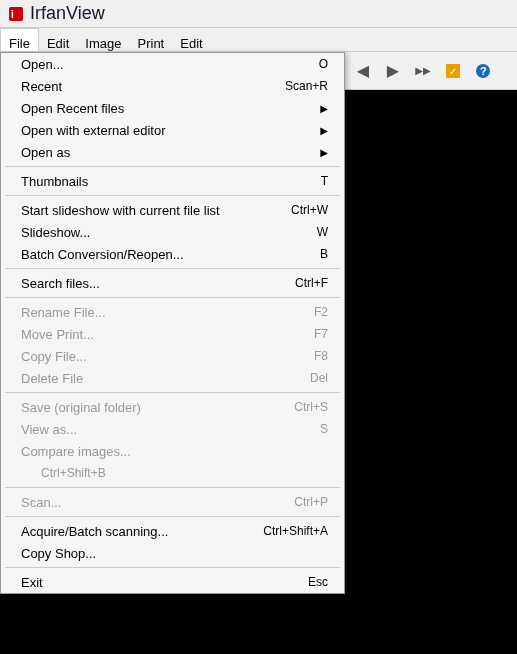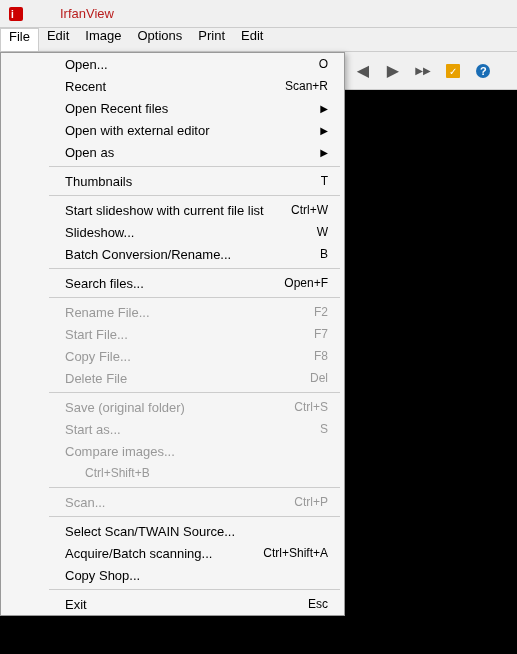--- a/index.html
+++ b/index.html
@@ -24,37 +24,36 @@
       border-bottom: 1px solid #ccc;
     }
     .title-bar-icon {
       width: 16px;
       height: 16px;
       display: flex;
       align-items: center;
       justify-content: center;
     }
     .title-bar-text {
-      font-size: 13px;
-      color: #b91c1c;
-      margin-left: 30px;
+      font-size: 18px;
+      color: #0f172a;
     }
 
     
     .menu-bar {
       background: #f0f0f0;
       height: 24px;
       display: flex;
       align-items: stretch;
       border-bottom: 1px solid #ccc;
     }
     .menu-bar-item {
       padding: 0 8px;
       display: flex;
-      align-items: flex-start;
+      align-items: flex-end;
       cursor: pointer;
       font-size: 13px;
       color: #000;
       position: relative;
     }
     .menu-bar-item.active {
       background: #fff;
       border: 1px solid #ccc;
       border-bottom: none;
       z-index: 200;
@@ -63,21 +62,20 @@
     
     .dropdown-menu {
       position: absolute;
       top: 52px;
       left: 0px;
       width: 345px;
       background: #f5f5f5;
       border: 1px solid #999;
       box-shadow: 2px 2px 6px rgba(0,0,0,0.3);
       z-index: 100;
-      padding-left: 44px;
     }
     .menu-item {
       display: flex;
       align-items: center;
       justify-content: space-between;
       padding: 3px 16px 3px 20px;
       color: #000;
       cursor: pointer;
       min-height: 22px;
     }
@@ -156,23 +154,20 @@
   <div class="menu-bar-item active">
     <span>File</span>
   </div>
   <div class="menu-bar-item">
     <span>Edit</span>
   </div>
   <div class="menu-bar-item">
     <span>Image</span>
   </div>
   <div class="menu-bar-item">
-    <span>Options</span>
-  </div>
-  <div class="menu-bar-item">
     <span>Print</span>
   </div>
   <div class="menu-bar-item">
     <span>Edit</span>
   </div>
 </div>
 
 <div class="toolbar-area">
   <div class="toolbar-btn">◀</div>
   <div class="toolbar-btn">▶</div>
@@ -220,70 +215,67 @@
     <div class="menu-separator"></div>
     <div class="menu-item">
       <span class="menu-item-label">Start slideshow with current file list</span>
       <span class="menu-item-shortcut">Ctrl+W</span>
     </div>
     <div class="menu-item">
       <span class="menu-item-label">Slideshow...</span>
       <span class="menu-item-shortcut">W</span>
     </div>
     <div class="menu-item">
-      <span class="menu-item-label">Batch Conversion/Rename...</span>
+      <span class="menu-item-label">Batch Conversion/Reopen...</span>
       <span class="menu-item-shortcut">B</span>
     </div>
     <div class="menu-separator"></div>
     <div class="menu-item">
       <span class="menu-item-label">Search files...</span>
-      <span class="menu-item-shortcut">Open+F</span>
+      <span class="menu-item-shortcut">Ctrl+F</span>
     </div>
     <div class="menu-separator"></div>
     <div class="menu-item disabled">
       <span class="menu-item-label">Rename File...</span>
       <span class="menu-item-shortcut">F2</span>
     </div>
     <div class="menu-item disabled">
-      <span class="menu-item-label">Start File...</span>
+      <span class="menu-item-label">Move Print...</span>
       <span class="menu-item-shortcut">F7</span>
     </div>
     <div class="menu-item disabled">
       <span class="menu-item-label">Copy File...</span>
       <span class="menu-item-shortcut">F8</span>
     </div>
     <div class="menu-item disabled">
       <span class="menu-item-label">Delete File</span>
       <span class="menu-item-shortcut">Del</span>
     </div>
     <div class="menu-separator"></div>
     <div class="menu-item disabled">
       <span class="menu-item-label">Save (original folder)</span>
       <span class="menu-item-shortcut">Ctrl+S</span>
     </div>
     <div class="menu-item disabled">
-      <span class="menu-item-label">Start as...</span>
+      <span class="menu-item-label">View as...</span>
       <span class="menu-item-shortcut">S</span>
     </div>
     <div class="menu-item disabled">
       <span class="menu-item-label">Compare images...</span>
     </div>
     <div class="menu-item disabled">
       <span class="menu-item-shortcut">Ctrl+Shift+B</span>
     </div>
     <div class="menu-separator"></div>
     <div class="menu-item disabled">
       <span class="menu-item-label">Scan...</span>
       <span class="menu-item-shortcut">Ctrl+P</span>
     </div>
     <div class="menu-separator"></div>
     <div class="menu-item">
-      <span class="menu-item-label">Select Scan/TWAIN Source...</span>
-    </div>
-    <div class="menu-item">
       <span class="menu-item-label">Acquire/Batch scanning...</span>
       <span class="menu-item-shortcut">Ctrl+Shift+A</span>
     </div>
     <div class="menu-item">
       <span class="menu-item-label">Copy Shop...</span>
     </div>
     <div class="menu-separator"></div>
     <div class="menu-item">
       <span class="menu-item-label">Exit</span>
       <span class="menu-item-shortcut">Esc</span>

